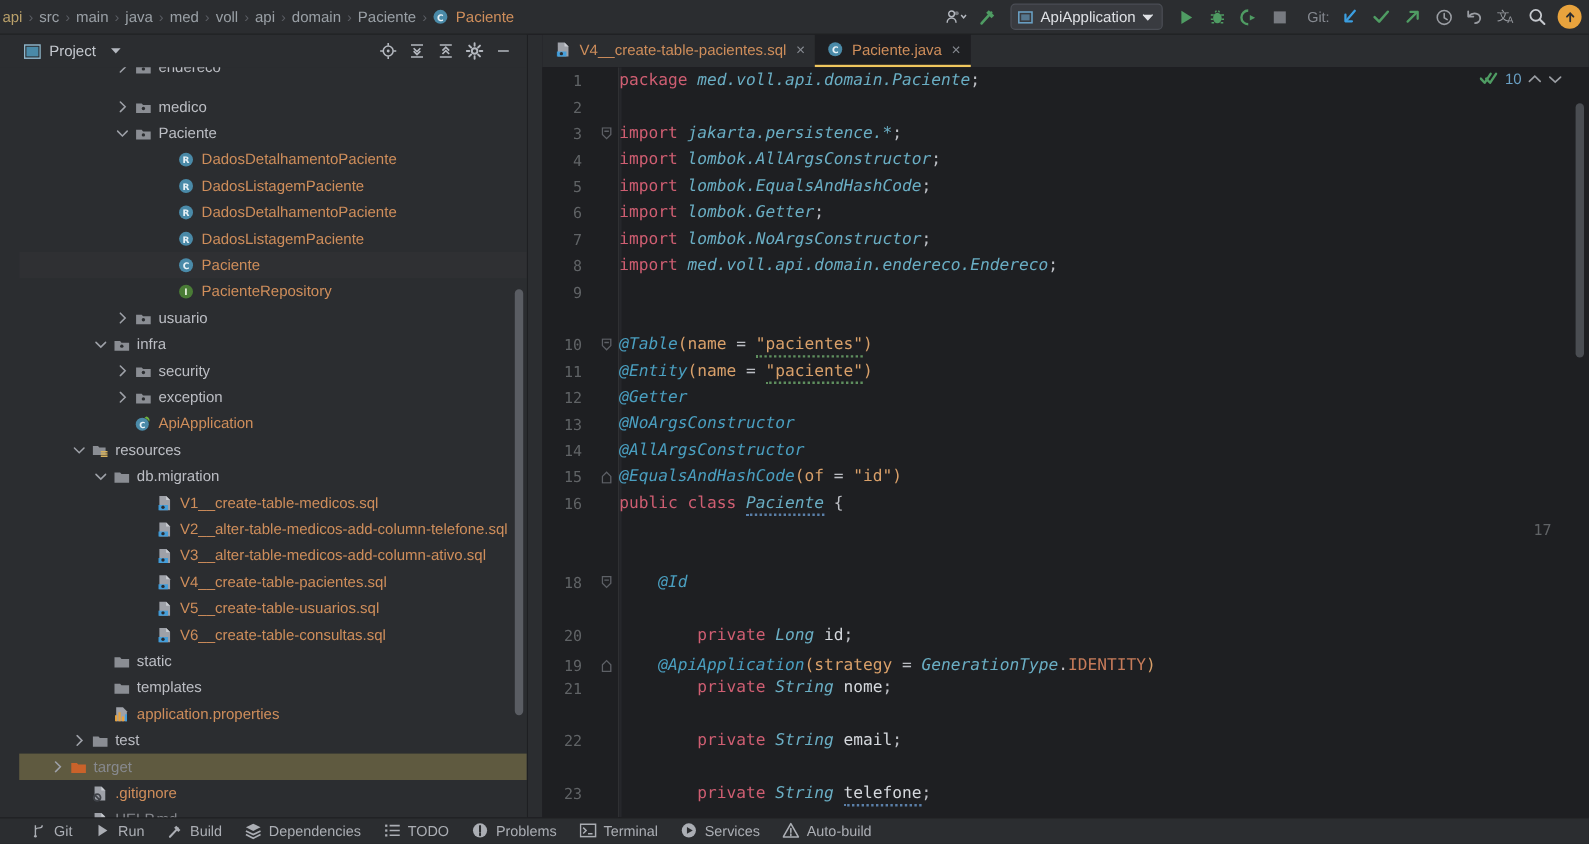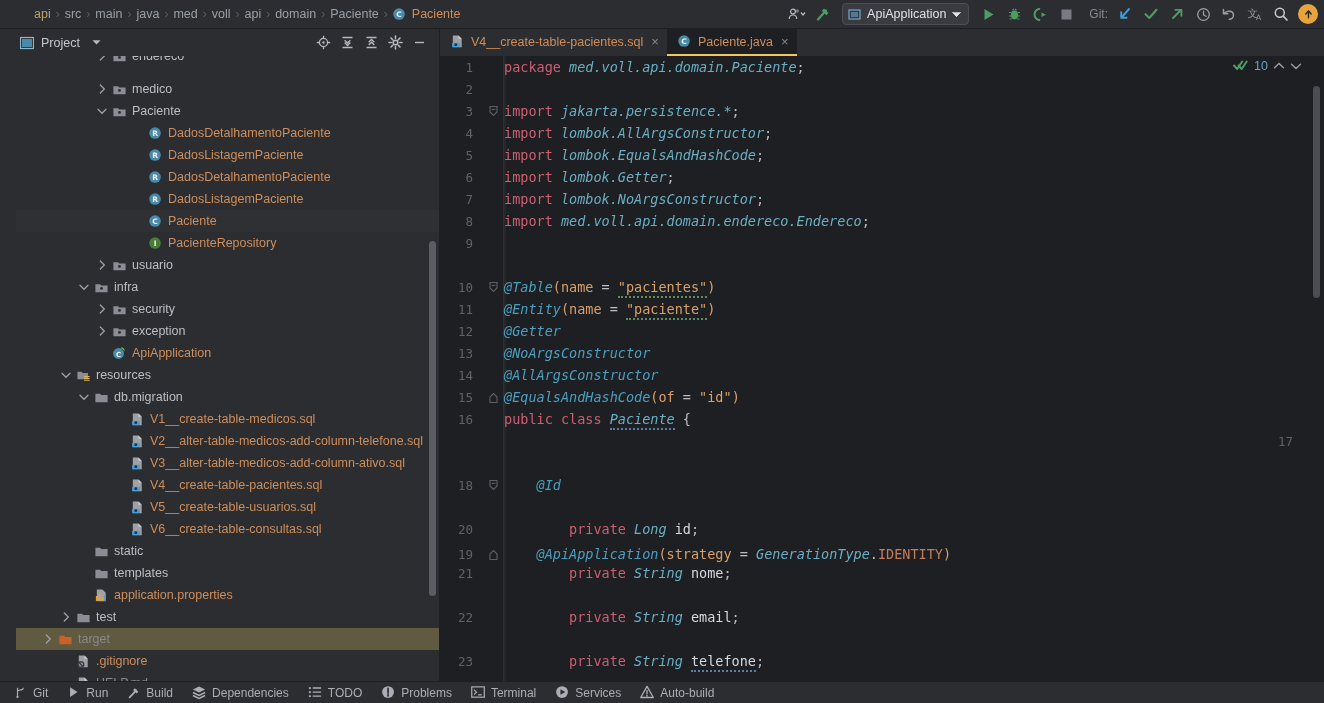--- a/index.html
+++ b/index.html
@@ -10,21 +10,21 @@
     overflow: hidden;
     -webkit-font-smoothing: antialiased;
   }
   .ide { position: relative; width: 1324px; height: 703px; display: flex; flex-direction: column; }
 
   
   .toolbar {
     height: 29px; background: #2b2d30; display: flex; align-items: center;
     border-bottom: 1px solid #1e1f22; flex: 0 0 29px; padding: 0 6px 0 0;
   }
-  .breadcrumb { display: flex; align-items: center; height: 100%; padding-left: 0px; flex: 0 0 auto; margin-left: 32px; }
+  .breadcrumb { display: flex; align-items: center; height: 100%; padding-left: 0px; flex: 0 0 auto; }
   .crumb {
     font-size: 12.5px; color: #9aa0a6; padding: 0 1px; white-space: nowrap; line-height: 29px;
   }
   .crumb.first { color: #b9a06a; padding-left: 2px;}
   .crumb.active { color: #cf8e5b; }
   .crumb-sep { color: #5a5d63; font-size: 12px; padding: 0 4px; line-height: 29px; }
   .toolbar-spacer { flex: 1 1 auto; }
   .tb-icon {
     width: 26px; height: 29px; display: flex; align-items: center; justify-content: center;
     color: #b4b8bf; flex: 0 0 auto;
@@ -35,21 +35,21 @@
     padding: 0 7px 0 5px; margin: 0 6px; flex: 0 0 auto;
   }
   .run-config-label { font-size: 12.5px; color: #dfe1e5; white-space: nowrap; }
   .git-label { font-size: 12px; color: #868a91; margin: 0 4px 0 10px; }
   .avatar-btn {
     width: 20px; height: 20px; border-radius: 50%; background: #e8a33d;
     display: flex; align-items: center; justify-content: center; margin-left: 4px; flex:0 0 auto;
   }
 
   
-  .body-row { flex: 1 1 auto; display: flex; min-height: 0; }
+  .body-row { flex: 1 1 auto; display: flex; min-height: 0; gap: 12px; }
 
   
   .project-panel {
     width: 440px; flex: 0 0 440px; background: #2b2d30;
     display: flex; flex-direction: column; min-height: 0;
     border-right: 1px solid #1e1f22;
   }
   .panel-header {
     height: 27px; flex: 0 0 27px; display: flex; align-items: center;
     padding: 0 8px 0 20px; background: #2b2d30;
@@ -119,21 +119,21 @@
   .gutter-line { position:absolute; top:0; bottom:0; width:1px; background:#2f3033; }
   .inspect-widget {
     position: absolute; top: 3px; right: 22px; display: flex; align-items: center; gap: 5px;
     font-size: 12.5px; color: #6aa0c4; z-index: 6;
   }
   .ed-scroll-thumb { position:absolute; right:4px; width:7px; background:#4a4d52; border-radius:4px; z-index:6;}
 
   
   .status {
     height: 22px; flex: 0 0 22px; background: #2b2d30; display: flex; align-items: center;
-    border-top: 1px solid #1e1f22; padding-left: 14px; gap: 0px;
+    border-top: 1px solid #1e1f22; padding-left: 26px; gap: 0px;
   }
   .status-item {
     display: flex; align-items: center; gap: 5px; font-size: 12px; color: #abaeb4;
     padding: 0 11px 0 0; margin-right: 8px;
   }
   svg { display: block; }
 </style>
 </head>
 <body>
 

